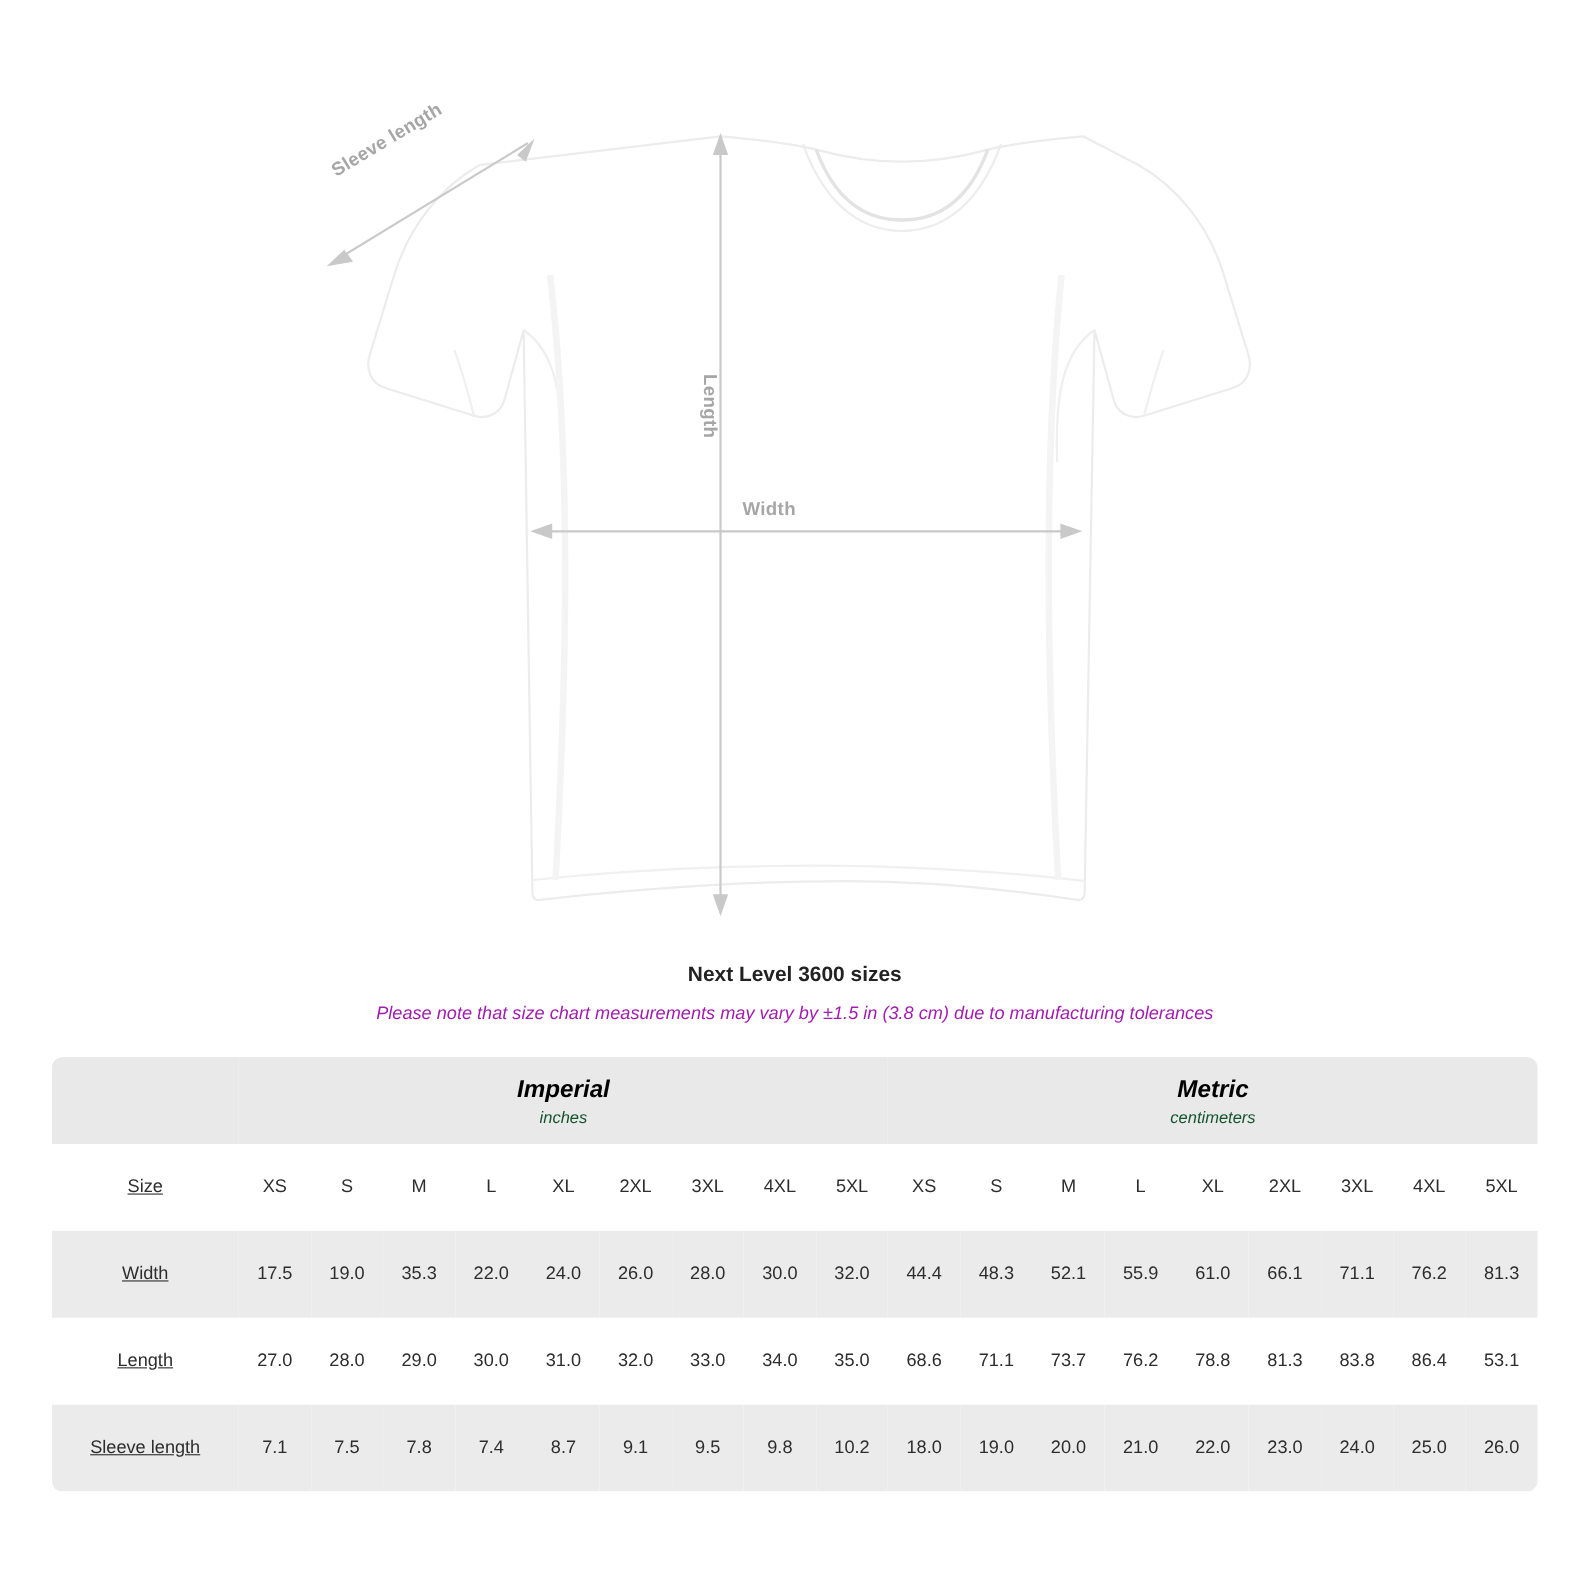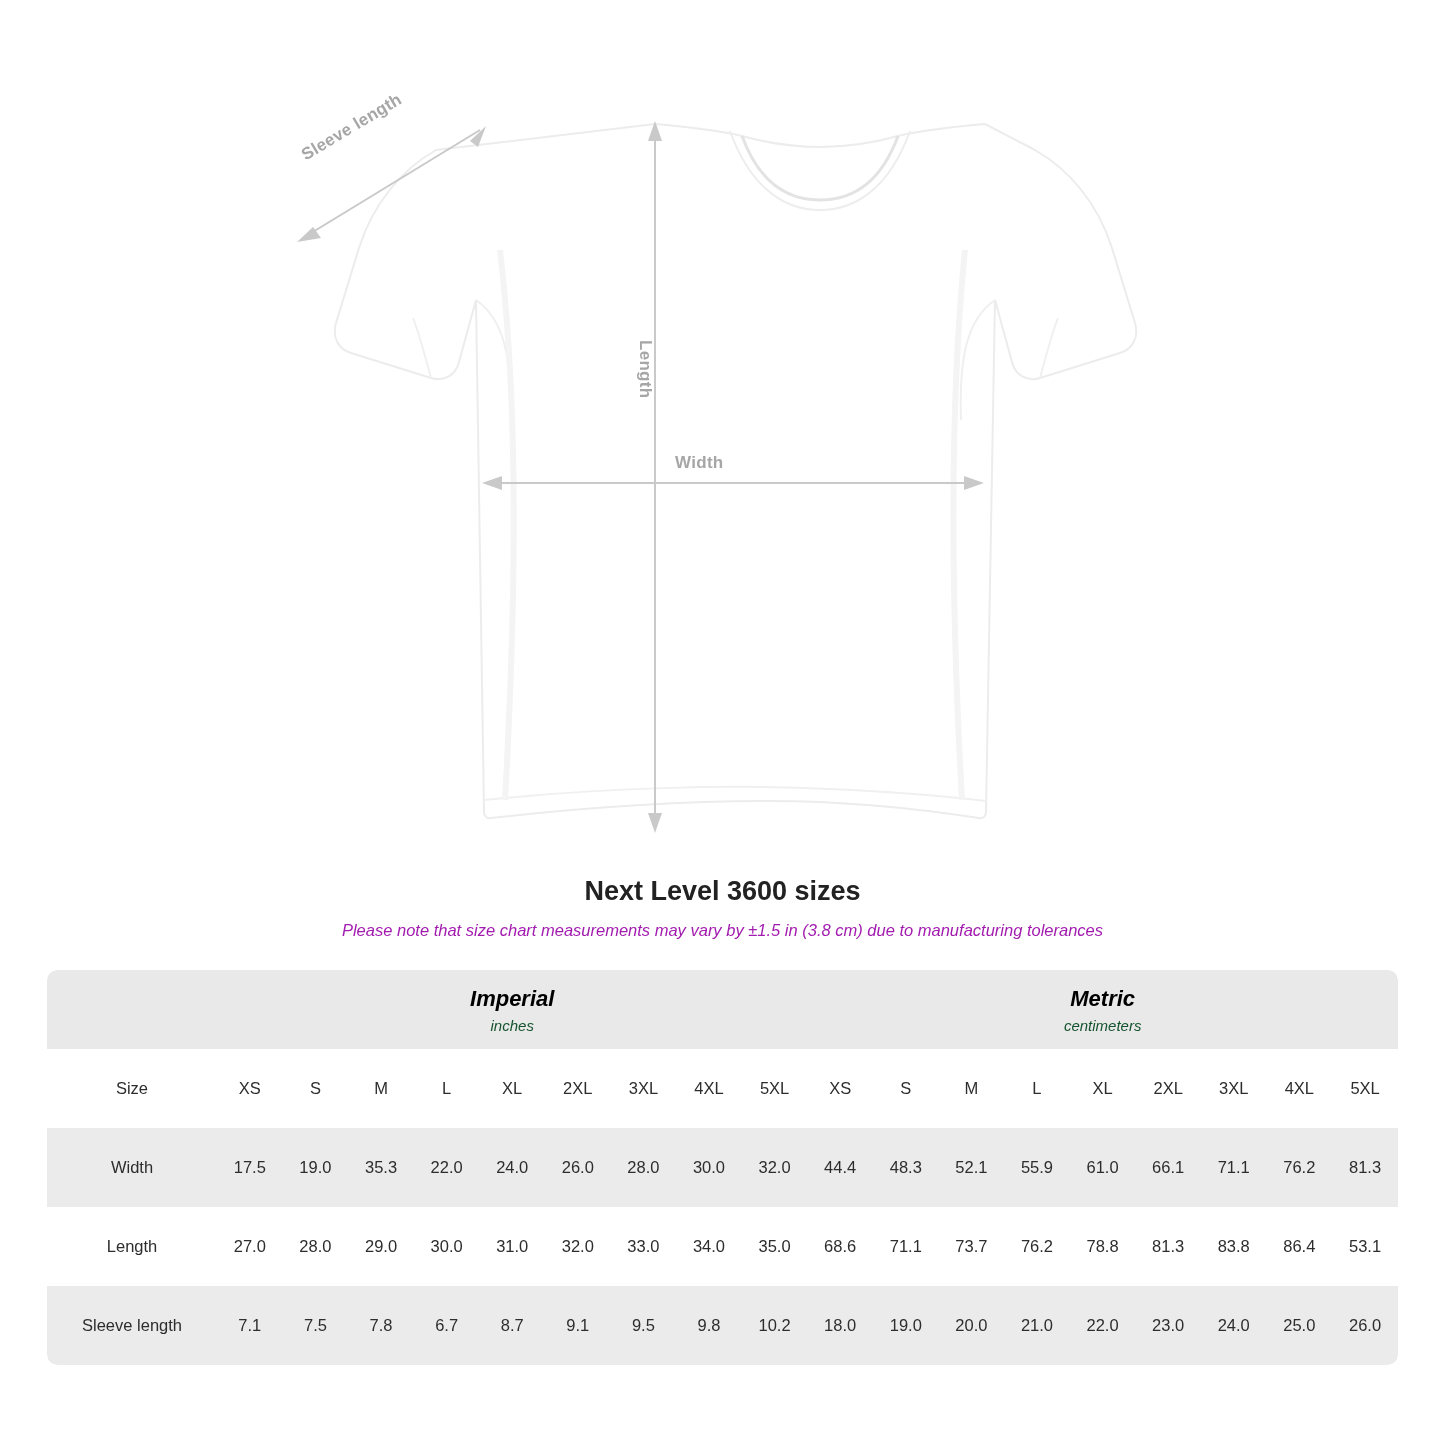--- a/index.html
+++ b/index.html
@@ -51,21 +51,21 @@
     left: 675px;
     top: 453px;
   }
 
   
   .title-block {
     text-align: center;
     margin-top: 16px;
   }
   .chart-title {
-    font-size: 27px;
+    font-size: 19px;
     font-weight: bold;
     color: #222222;
     margin: 0;
   }
   .chart-note {
     font-size: 16.5px;
     font-style: italic;
     color: #a21caf;
     margin: 14px 0 0 0;
   }
@@ -109,20 +109,21 @@
     color: #14532d;
     display: block;
     margin-top: 5px;
   }
   .corner-cell { background: #e9e9e9; }
 
   .row-label {
     font-weight: bold;
     font-size: 17px;
     color: #333333;
+    text-decoration: underline;
   }
   .size-row td { background: #ffffff; font-weight: bold; font-size: 17px; }
   .odd td { background: #ffffff; }
   .even td { background: #ebebeb; }
 
   
   col.label-col { width: 170px; }
   col.data-col  { width: 65.6px; }
 
   
@@ -310,21 +311,21 @@
         <td>83.8</td>
         <td>86.4</td>
         <td>53.1</td>
       </tr>
 
       <tr class="even">
         <td class="row-label">Sleeve length</td>
         <td>7.1</td>
         <td>7.5</td>
         <td>7.8</td>
-        <td>6.7</td>
+        <td>7.4</td>
         <td>8.7</td>
         <td>9.1</td>
         <td>9.5</td>
         <td>9.8</td>
         <td>10.2</td>
         <td>18.0</td>
         <td>19.0</td>
         <td>20.0</td>
         <td>21.0</td>
         <td>22.0</td>

